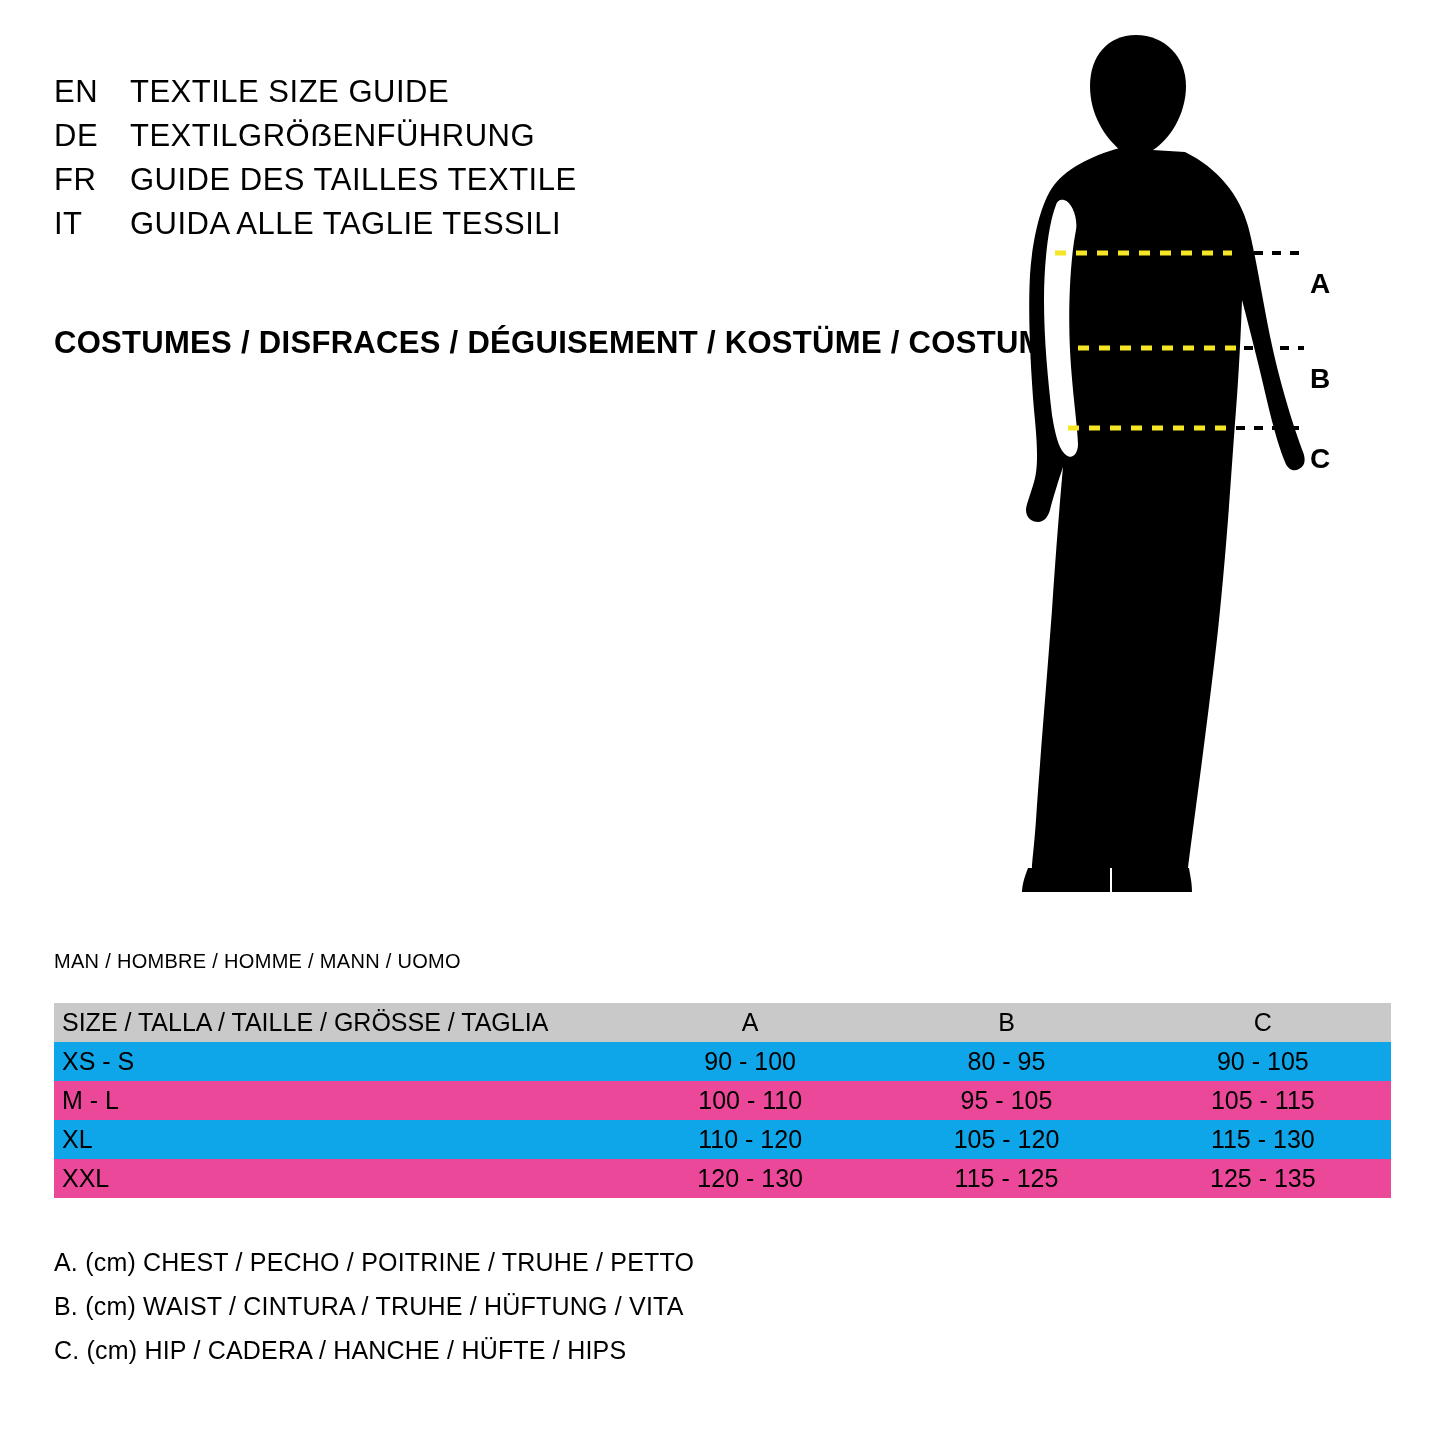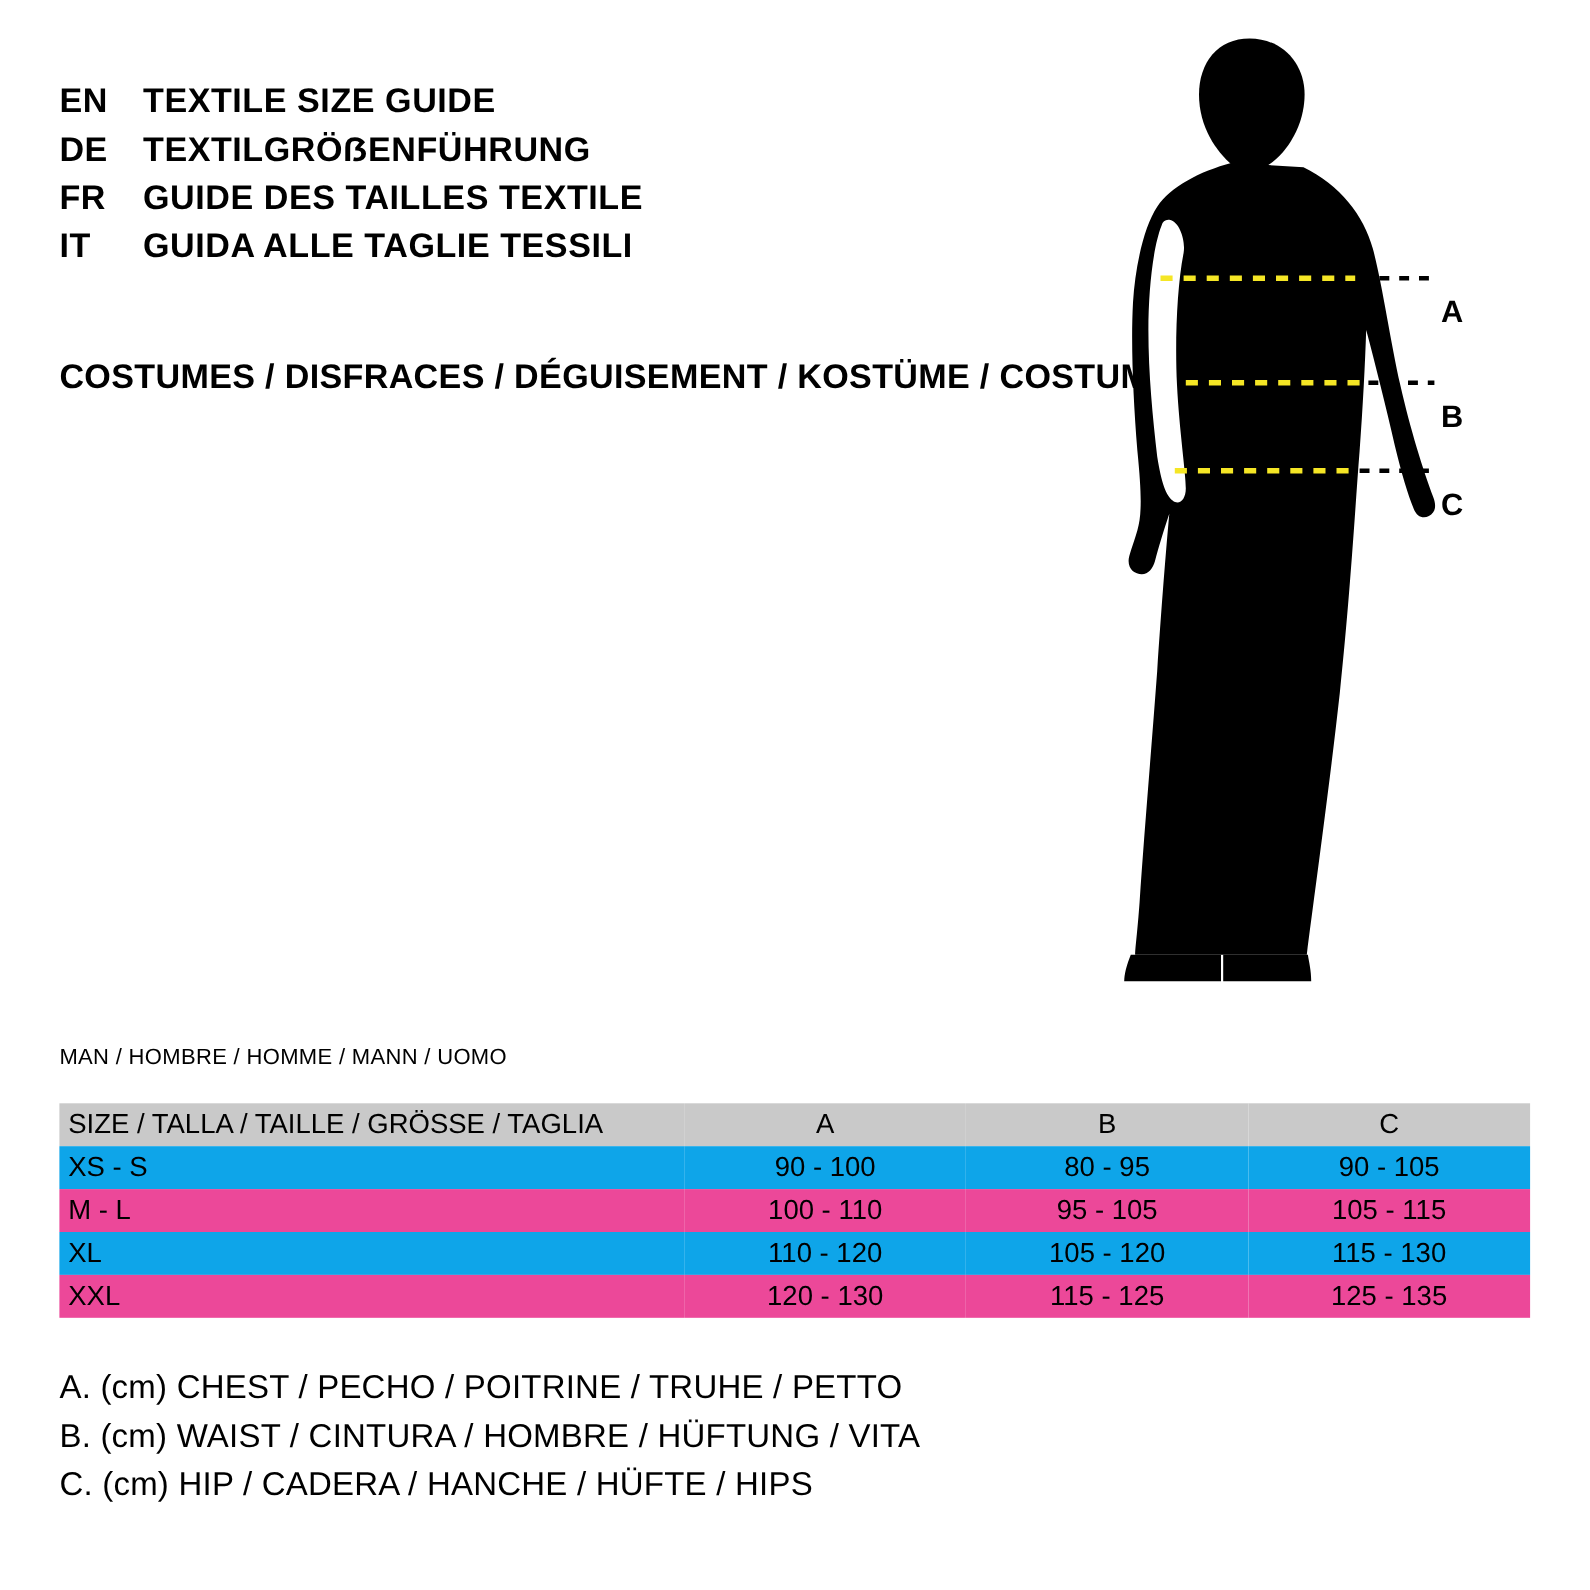--- a/index.html
+++ b/index.html
@@ -23,21 +23,20 @@
     top: 70px;
     width: 960px;
   }
   .lang-row {
     display: flex;
     align-items: baseline;
     font-size: 31px;
     line-height: 44px;
     letter-spacing: 0.5px;
     white-space: nowrap;
-    font-weight: bold;
   }
   .lang-code {
     width: 76px;
     flex: 0 0 76px;
   }
   .lang-text {
     flex: 1 1 auto;
   }
 
   .costumes-line {
@@ -108,21 +107,21 @@
   }
   table.size-table tbody tr.even {
     background: #ec4899;
   }
 
   
   .legend {
     position: absolute;
     left: 54px;
     top: 1240px;
-    font-size: 30px;
+    font-size: 25px;
     line-height: 44px;
     letter-spacing: 0.2px;
   }
   .legend div {
     white-space: nowrap;
   }
 </style>
 </head>
 <body>
 
@@ -243,15 +242,15 @@
       <td class="col-size">XXL</td>
       <td>120 - 130</td>
       <td>115 - 125</td>
       <td>125 - 135</td>
     </tr>
   </tbody>
 </table>
 
 <div class="legend">
   <div>A. (cm) CHEST / PECHO / POITRINE / TRUHE / PETTO</div>
-  <div>B. (cm) WAIST / CINTURA / HOMBRE / HÜFTUNG / VITA</div>
+  <div>B. (cm) WAIST / CINTURA / TRUHE / HÜFTUNG / VITA</div>
   <div>C. (cm) HIP / CADERA / HANCHE / HÜFTE / HIPS</div>
 </div>
 
 </body></html>

